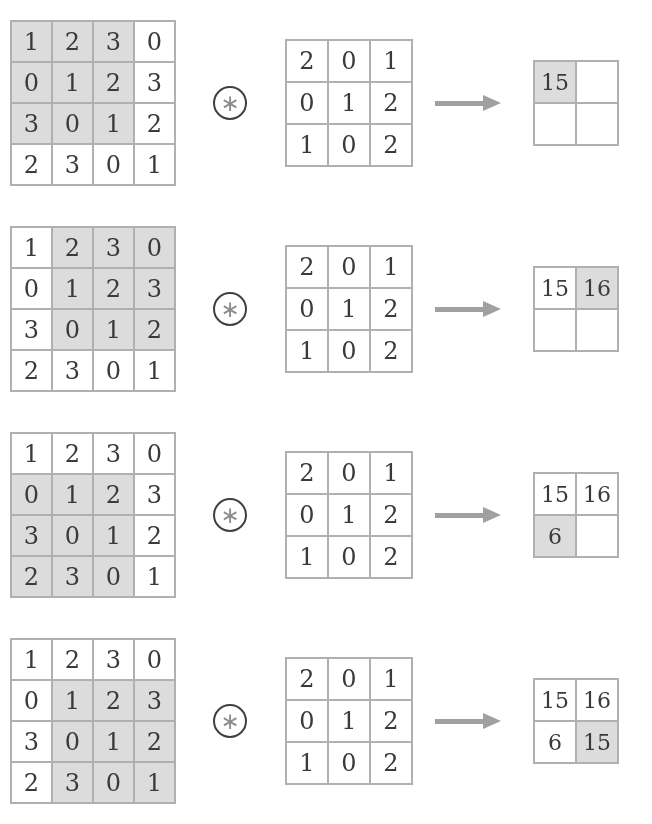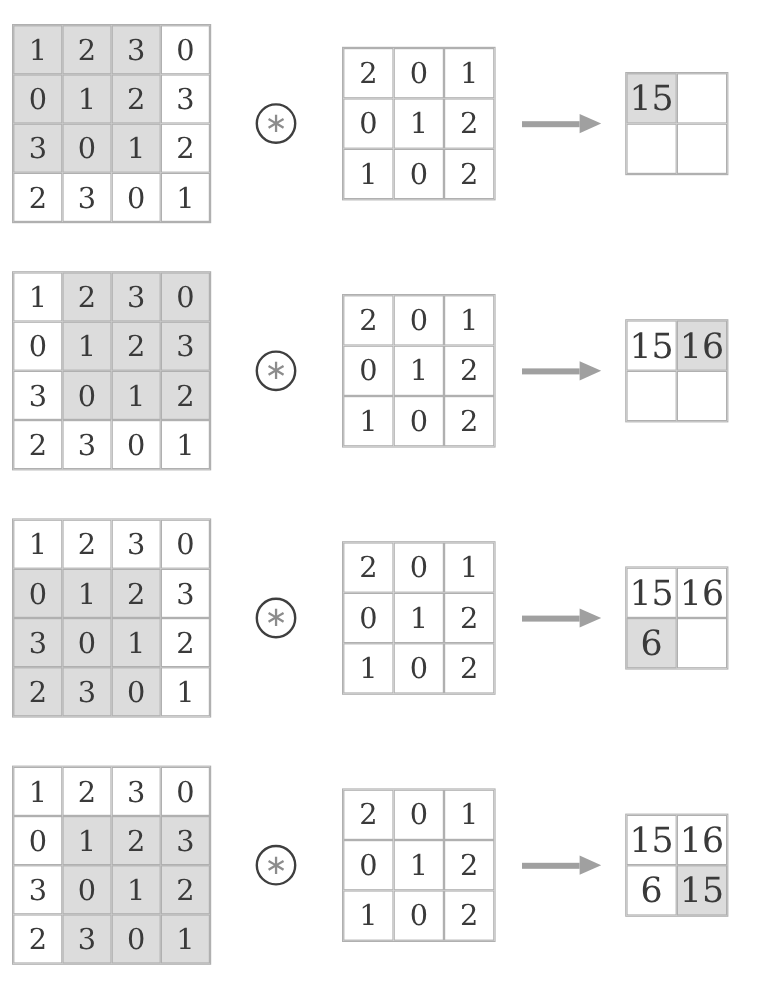--- a/index.html
+++ b/index.html
@@ -38,24 +38,24 @@
     grid-auto-rows: 41px;
     font-size: 24px;
   }
   .kernel {
     margin-left: 38px;
     grid-template-columns: repeat(3, 42px);
     grid-auto-rows: 42px;
     font-size: 24px;
   }
   .output {
-    margin-left: 20px;
+    margin-left: 32px;
     grid-template-columns: repeat(2, 42px);
     grid-auto-rows: 42px;
-    font-size: 29px;
+    font-size: 22px;
   }
   .op {
     margin-left: 37px;
     width: 30px;
     height: 30px;
     border: 2px solid var(--ring, #3f3f3f);
     border-radius: 50%;
     display: flex;
     align-items: center;
     justify-content: center;

